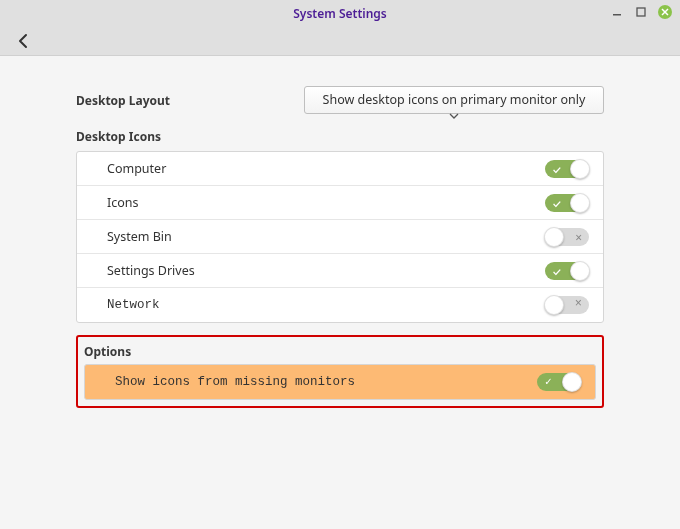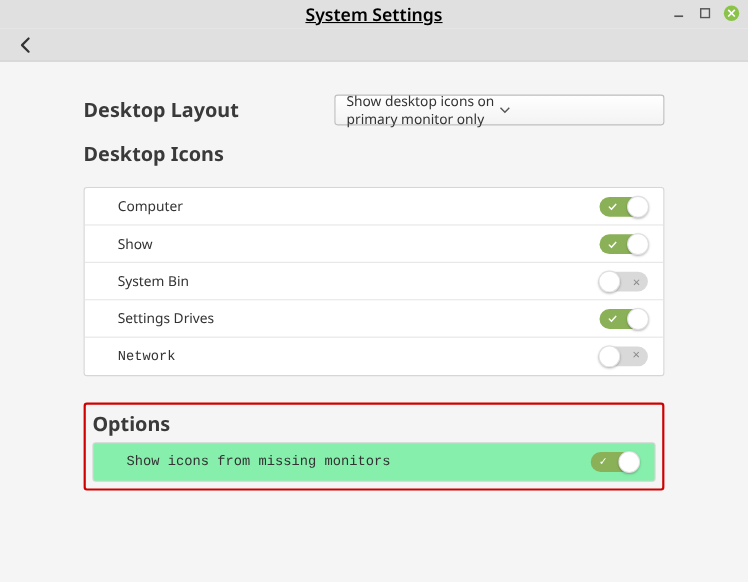--- a/index.html
+++ b/index.html
@@ -1,44 +1,44 @@
 <!DOCTYPE html>
 <html><head>
   <meta charset="utf-8">
   <style>
     * { box-sizing: border-box; margin: 0; padding: 0; }
     body { font-family: "Noto Sans", "Ubuntu", Arial, sans-serif; background: #f5f5f5; width: 680px; height: 529px; overflow: hidden; font-size: 13px; color: #333; }
     .titlebar { height: 26px; display: flex; align-items: center; justify-content: center; position: relative; background: #e0e0e0; }
-    .titlebar .title { font-weight: 600; color: #000000; font-size: 16px; text-decoration: underline; }
+    .titlebar .title { font-weight: 600; color: #4c1d95; font-size: 12px; }
     .win-controls { position: absolute; right: 8px; top: 5px; display: flex; gap: 10px; align-items: center; }
     .win-btn { width: 14px; height: 14px; display: inline-flex; align-items: center; justify-content: center; color: #555; }
     .win-close { width: 14px; height: 14px; border-radius: 50%; background: #8bc34a; display: inline-flex; align-items: center; justify-content: center; }
     .win-close svg { display:block; }
     .backbar { height: 30px; display:flex; align-items:center; padding-left:12px; border-bottom:1px solid #d0d0d0; background:#e0e0e0; }
     .back-btn { width:24px; height:24px; display:flex; align-items:center; justify-content:center; color:#333; cursor:pointer; }
     .panel { padding: 30px 76px 20px; }
     .row { display:flex; align-items:center; justify-content:space-between; margin-bottom: 14px; }
-    .label-bold { font-weight:700; color:#3a3a3a; font-size:18px; }
-    .select { width: 300px; height: 28px; border:1px solid #bfbfbf; background: linear-gradient(#fff,#f3f3f3); border-radius:3px; display:flex; align-items:center; padding: 4px 10px; position:relative; cursor:pointer; }
+    .label-bold { font-weight:700; color:#3a3a3a; font-size:12px; }
+    .select { width: 300px; height: 28px; border:1px solid #bfbfbf; background: linear-gradient(#fff,#f3f3f3); border-radius:3px; display:flex; align-items:center; padding: 4px 10px; position:relative; cursor:pointer;flex-direction:column; }
     .select span { font-size:12.5px; color:#333; flex:1; }
     .select .chev { color:#555; }
     .list { border:1px solid #d6d6d6; border-radius:3px; background:#fff; overflow:hidden; }
     .list-item { display:flex; align-items:center; justify-content:space-between; padding: 8px 14px 8px 30px; border-bottom:1px solid #e6e6e6; height:34px;gap:16px; }
     .list-item:last-child { border-bottom:none;font-family:Liberation Mono, monospace; }
     .item-label { font-size:12.5px; color:#333; }
     .toggle { width:44px; height:18px; border-radius:9px; position:relative; cursor:pointer; transition: background .15s; }
     .toggle .knob { width:20px; height:20px; border-radius:50%; background:#fff; border:1px solid rgba(0,0,0,.12); box-shadow:0 1px 2px rgba(0,0,0,.25); position:absolute; top:-1px; transition:left .15s; display:flex; align-items:center; justify-content:center; }
     .toggle.on { background:#8bb158; }
     .toggle.on .knob { left:25px; }
     .toggle.on::before { content:"✓"; position:absolute; left:8px; top:2px; font-size:11px; color:#fff; font-weight:700; }
     .toggle.off { background:#d9d9d9; }
     .toggle.off .knob { left:-1px; }
     .toggle.off::after { content:"×"; position:absolute; right:7px; top:1px; font-size:12px; color:#888; }
-    .highlight-box { border:2px solid #d00000; border-radius:3px; padding:6px; margin-top:24px; }
-    .options-list { border:1px solid #d6d6d6; border-radius:3px; background:#86efac; margin-top:4px; }
+    .highlight-box { border:2px solid #d00000; border-radius:3px; padding:6px; margin-top:12px; }
+    .options-list { border:1px solid #d6d6d6; border-radius:3px; background:#fdba74; margin-top:4px; }
   </style>
 </head>
 <body>
 
 <div class="titlebar">
   <span class="title">System Settings</span>
   <div class="win-controls">
     <span class="win-btn">
       <svg width="10" height="10" viewBox="0 0 10 10">
           <rect x="1" y="7" width="8" height="1.5" fill="currentColor"></rect>
@@ -73,30 +73,30 @@
     <div class="select">
       <span>Show desktop icons on primary monitor only</span>
       <span class="chev">
         <svg width="10" height="10" viewBox="0 0 10 10">
             <path d="M1 3 L5 7 L9 3" fill="none" stroke="#555" stroke-width="1.3"></path>
           </svg>
       </span>
     </div>
   </div>
 
-  <div class="label-bold" style="margin-bottom:18px;">Desktop Icons</div>
+  <div class="label-bold" style="margin-bottom:6px;">Desktop Icons</div>
   <div class="list" id="icons-list">
       <div class="list-item">
         <span class="item-label">Computer</span>
         <div class="toggle on">
           <div class="knob"></div>
         </div>
       </div>
       <div class="list-item">
-        <span class="item-label">Show</span>
+        <span class="item-label">Icons</span>
         <div class="toggle on">
           <div class="knob"></div>
         </div>
       </div>
       <div class="list-item">
         <span class="item-label">System Bin</span>
         <div class="toggle off">
           <div class="knob"></div>
         </div>
       </div>

